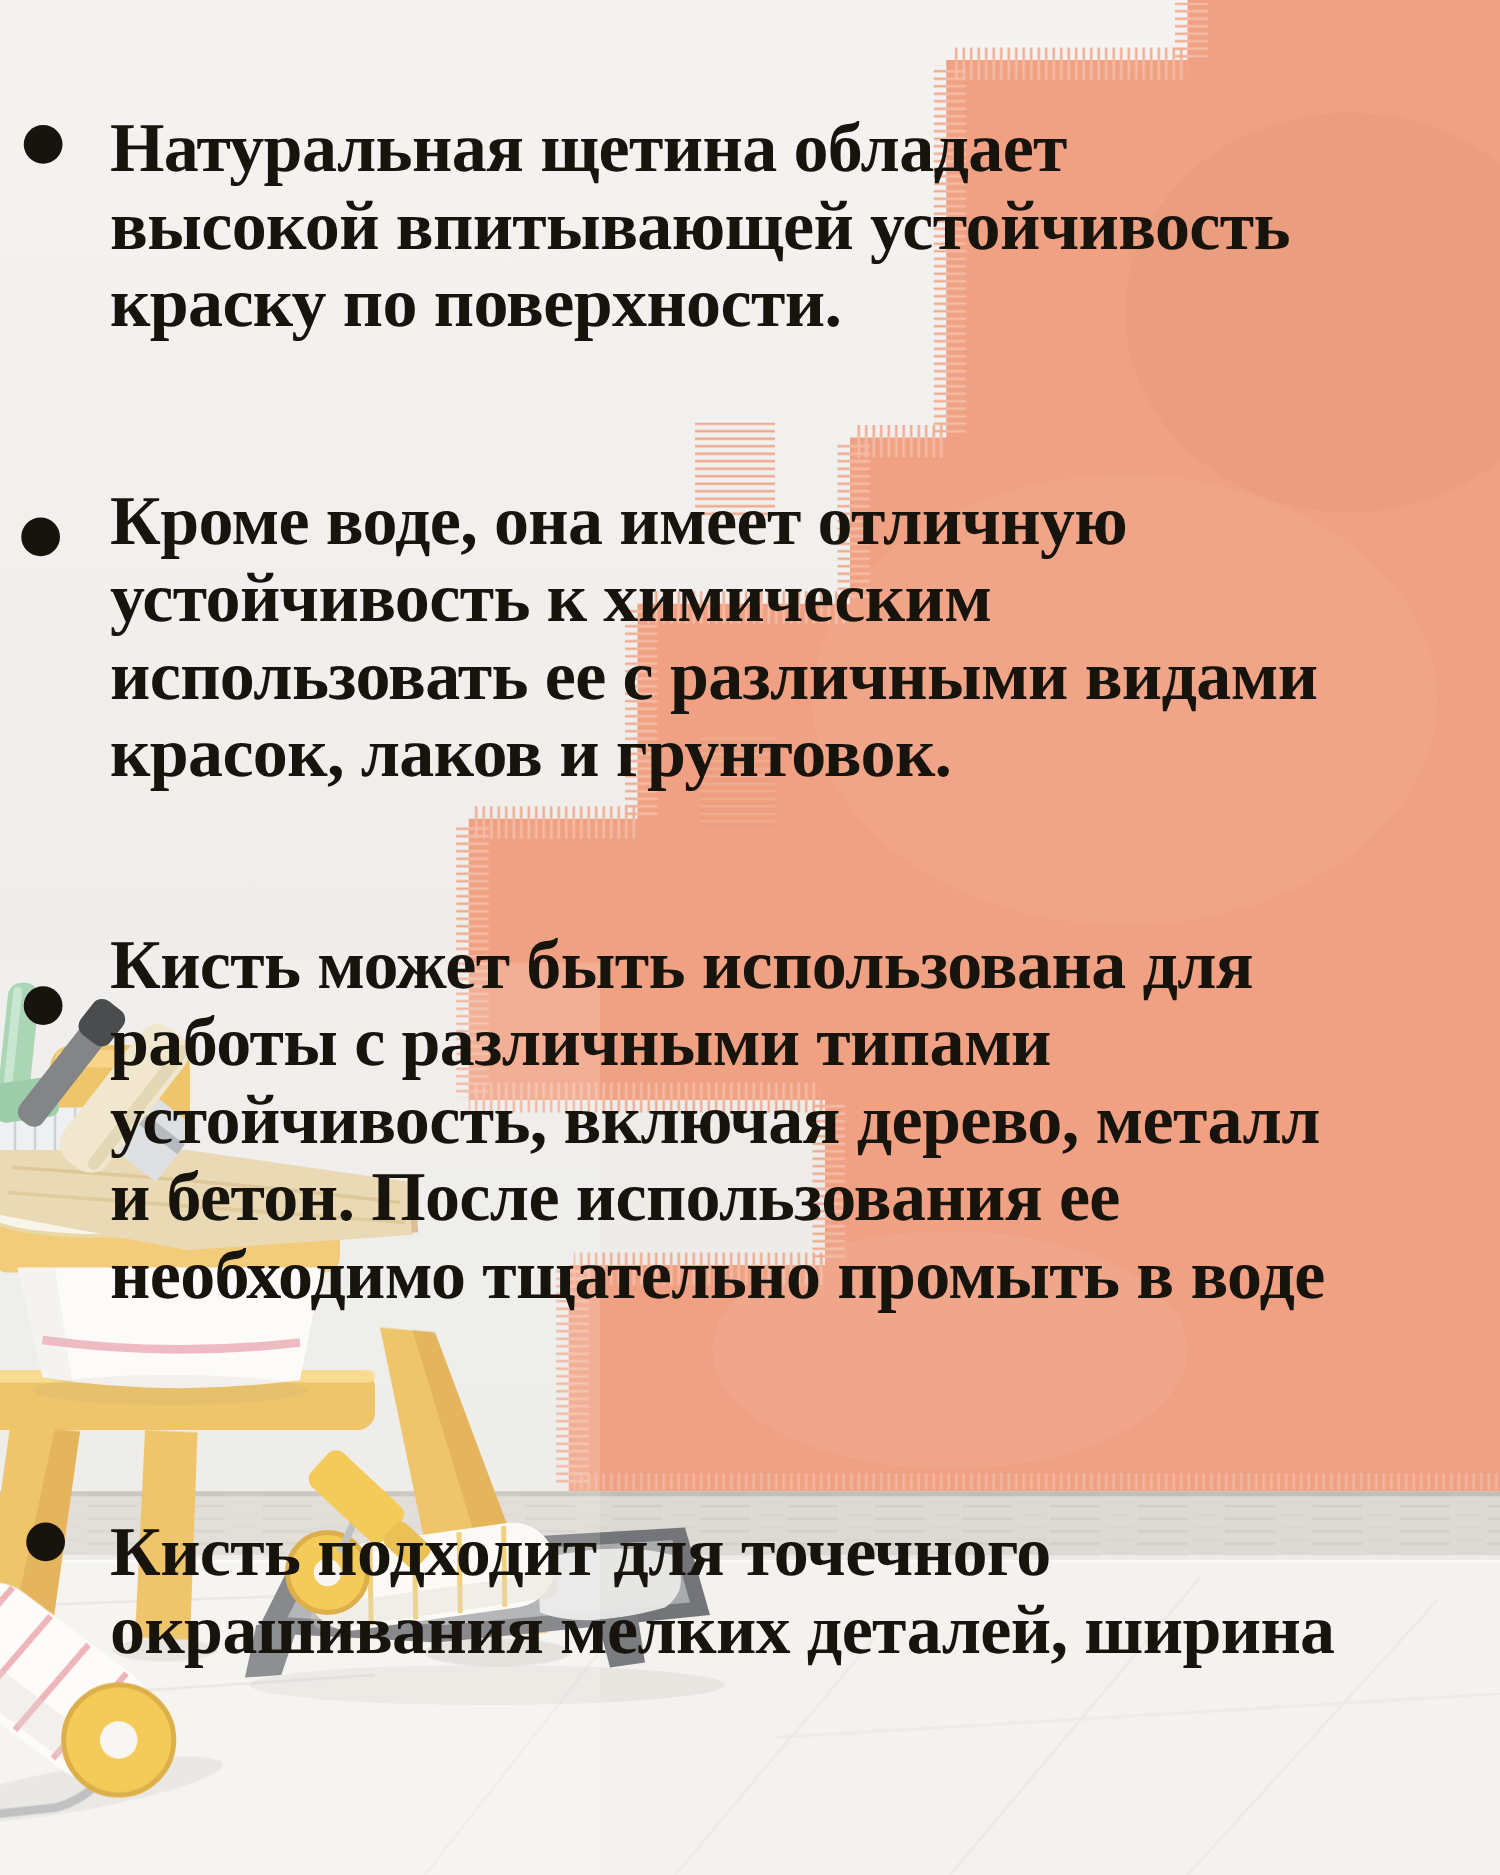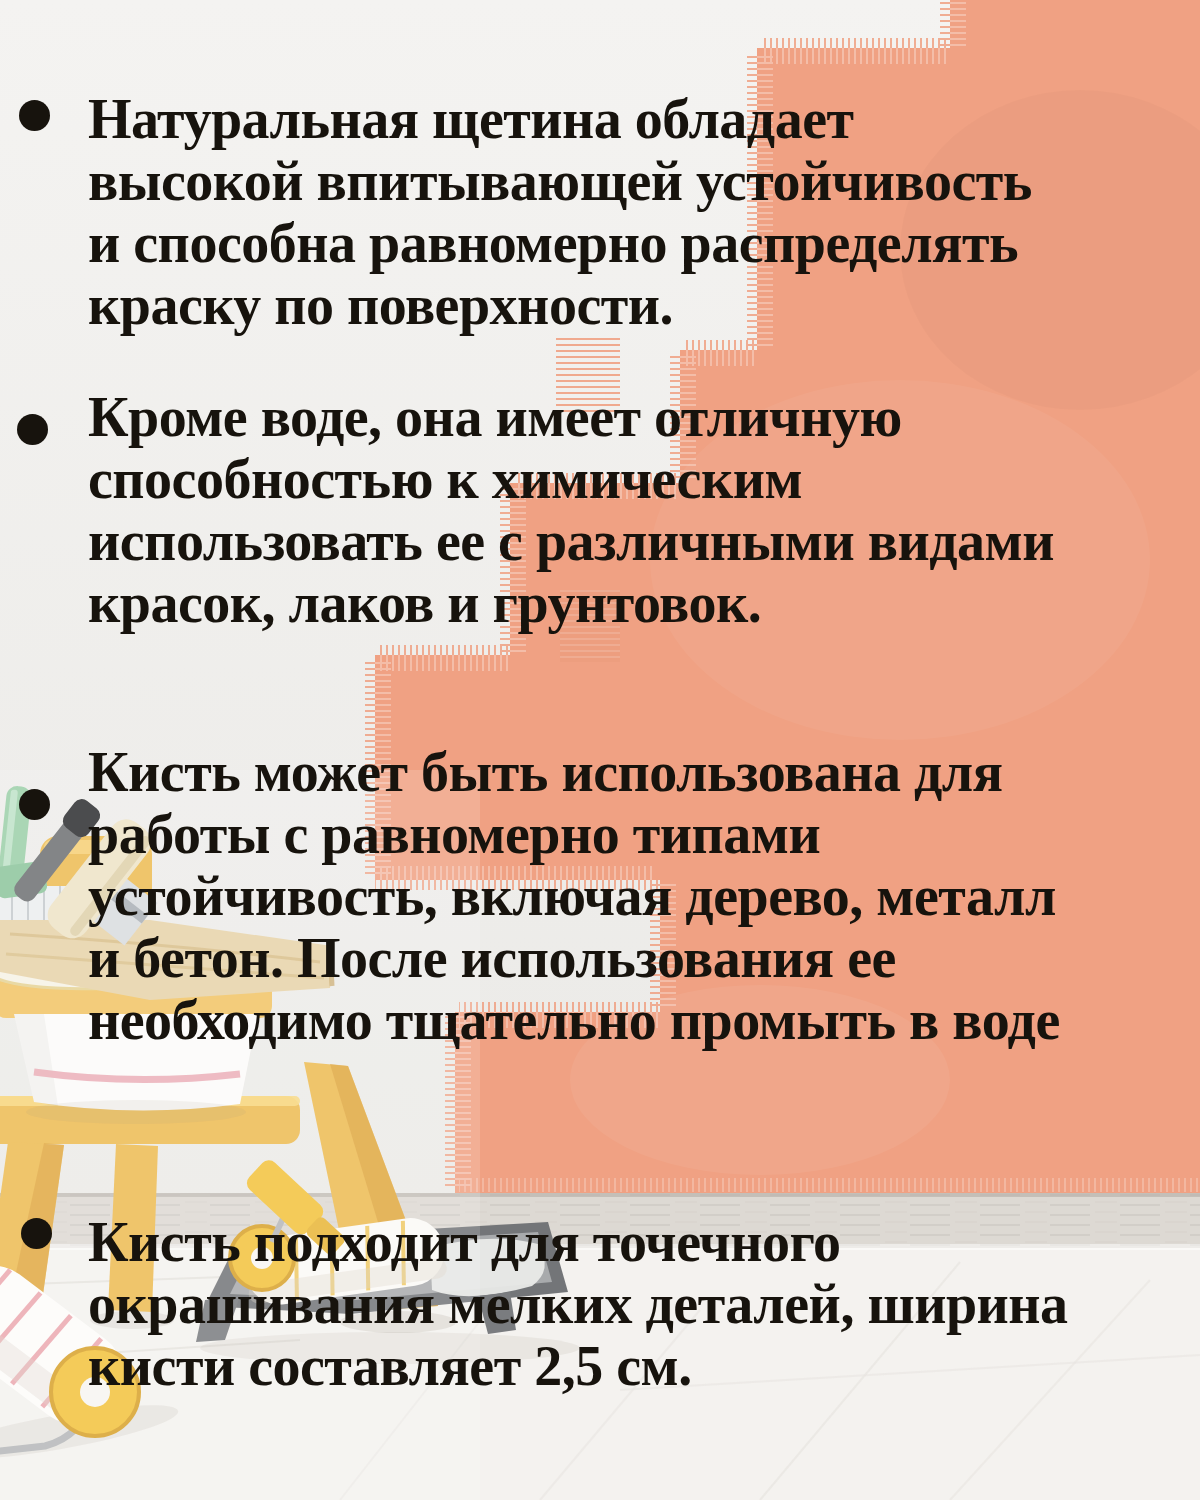--- a/index.html
+++ b/index.html
@@ -243,42 +243,40 @@
 
     <rect x="0" y="770" width="480" height="730" fill="#ffffff" opacity="0.15"></rect>
   </svg>
 
   <div class="bullets">
 
     <span class="dot" style="left:19px;top:64px;"></span>
     <div class="bullet" style="top:52px;">
       <div class="line">Натуральная щетина обладает</div>
       <div class="line">высокой впитывающей устойчивость</div>
-      <div class="line">и способна равномерно распределять</div>
       <div class="line">краску по поверхности.</div>
     </div>
 
     <span class="dot" style="left:17px;top:378px;"></span>
     <div class="bullet" style="top:350px;">
       <div class="line">Кроме воде, она имеет отличную</div>
-      <div class="line">способностью к химическим</div>
+      <div class="line">устойчивость к химическим</div>
       <div class="line">использовать ее с различными видами</div>
       <div class="line">красок, лаков и грунтовок.</div>
     </div>
 
     <span class="dot" style="left:19px;top:753px;"></span>
     <div class="bullet" style="top:705px;">
       <div class="line">Кисть может быть использована для</div>
-      <div class="line">работы с равномерно типами</div>
+      <div class="line">работы с различными типами</div>
       <div class="line">устойчивость, включая дерево, металл</div>
       <div class="line">и бетон. После использования ее</div>
       <div class="line">необходимо тщательно промыть в воде</div>
     </div>
 
     <span class="dot" style="left:21px;top:1182px;"></span>
     <div class="bullet" style="top:1175px;">
       <div class="line">Кисть подходит для точечного</div>
       <div class="line">окрашивания мелких деталей, ширина</div>
-      <div class="line">кисти составляет 2,5 см.</div>
     </div>
 
   </div>
 </div>
 
 </body></html>

